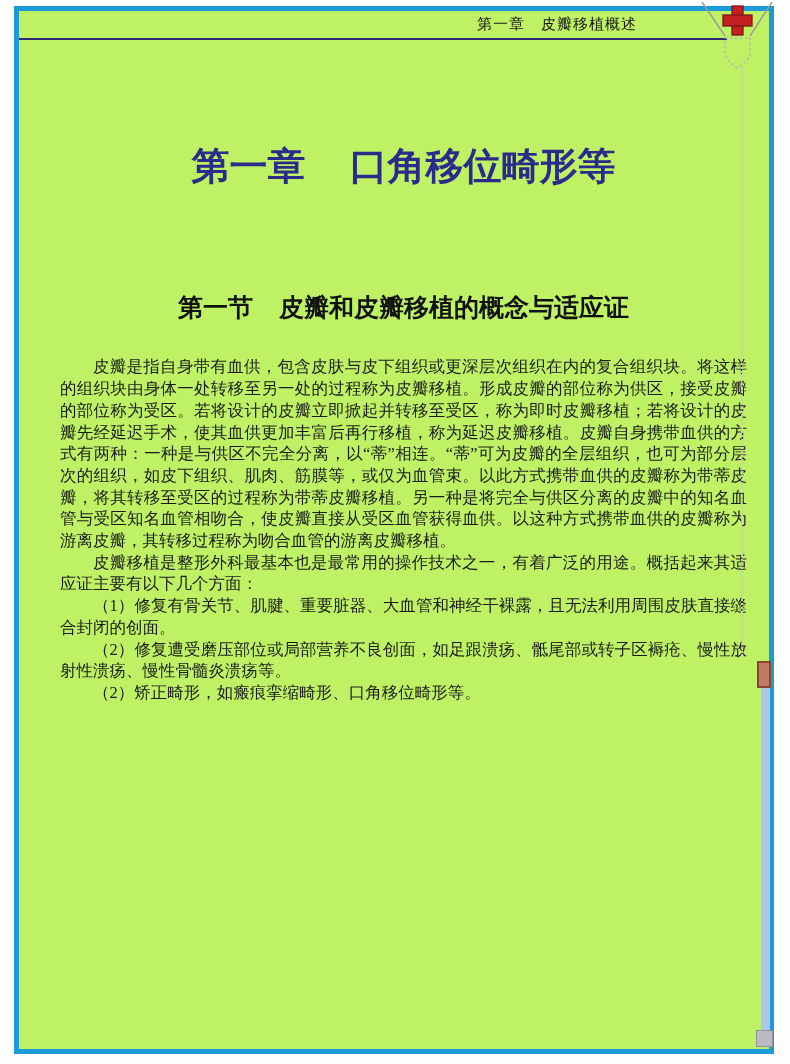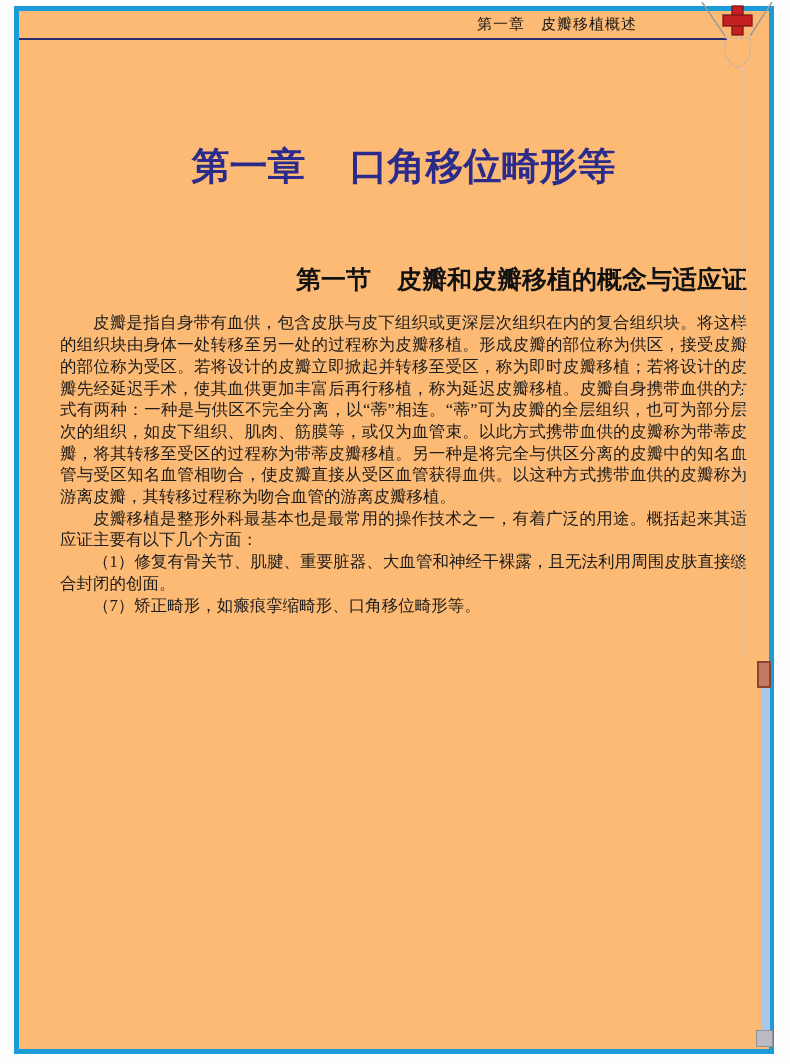--- a/index.html
+++ b/index.html
@@ -8,21 +8,21 @@
     width:790px;height:1064px;
     background:#fefefe;
     overflow:hidden;
     font-family:"Liberation Serif","DejaVu Serif",serif;
     color:#1b1b1b;
   }
   .frame{
     position:absolute;
     left:14px;top:6px;right:16px;bottom:10px;
     border:5px solid #1b9cd8;
-    background:#fdba74;
+    background:#bef264;
     box-sizing:border-box;
   }
   .running-header{
     height:27px;
     display:flex;
     align-items:center;
     justify-content:flex-end;
     padding-right:132px;
     font-size:15px;
     letter-spacing:1px;
@@ -40,31 +40,31 @@
     margin:102px 0 0 0;
     text-align:center;
     font-size:38px;
     font-weight:bold;
     color:#2b2b8c;
     line-height:1.3;
     font-family:"Liberation Serif","DejaVu Serif",serif;
   }
   h1 .title-gap{display:inline-block;width:44px;}
   h2.section-title{
-    margin:72px 0 0 0;
-    text-align:right;
+    margin:100px 0 0 0;
+    text-align:center;
     font-size:25px;
     font-weight:bold;
     color:#111;
     line-height:33px;
     font-family:"Liberation Sans","DejaVu Sans",sans-serif;
   }
   h2.section-title.second{margin-top:26px;}
   h2 .title-gap{display:inline-block;width:26px;}
-  .body-block{margin-top:16px;}
+  .body-block{margin-top:32px;}
   .body-block p{
     margin:0;
     font-size:16.5px;
     line-height:21.7px;
     text-align:justify;
     text-indent:2em;
     color:#1b1b1b;
   }
   
   .emblem{
@@ -117,21 +117,22 @@
       </h1>
 
       <h2 class="section-title">
         <span>第一节</span><span class="title-gap"></span><span>皮瓣和皮瓣移植的概念与适应证</span>
       </h2>
 
       <div class="body-block">
         <p>皮瓣是指自身带有血供，包含皮肤与皮下组织或更深层次组织在内的复合组织块。将这样的组织块由身体一处转移至另一处的过程称为皮瓣移植。形成皮瓣的部位称为供区，接受皮瓣的部位称为受区。若将设计的皮瓣立即掀起并转移至受区，称为即时皮瓣移植；若将设计的皮瓣先经延迟手术，使其血供更加丰富后再行移植，称为延迟皮瓣移植。皮瓣自身携带血供的方式有两种：一种是与供区不完全分离，以“蒂”相连。“蒂”可为皮瓣的全层组织，也可为部分层次的组织，如皮下组织、肌肉、筋膜等，或仅为血管束。以此方式携带血供的皮瓣称为带蒂皮瓣，将其转移至受区的过程称为带蒂皮瓣移植。另一种是将完全与供区分离的皮瓣中的知名血管与受区知名血管相吻合，使皮瓣直接从受区血管获得血供。以这种方式携带血供的皮瓣称为游离皮瓣，其转移过程称为吻合血管的游离皮瓣移植。</p>
         <p>皮瓣移植是整形外科最基本也是最常用的操作技术之一，有着广泛的用途。概括起来其适应证主要有以下几个方面：</p>
         <p>（1）修复有骨关节、肌腱、重要脏器、大血管和神经干裸露，且无法利用周围皮肤直接缝合封闭的创面。</p>
-        <p>（7）矫正畸形，如瘢痕挛缩畸形、口角移位畸形等。</p>
+        <p>（2）修复遭受磨压部位或局部营养不良创面，如足跟溃疡、骶尾部或转子区褥疮、慢性放射性溃疡、慢性骨髓炎溃疡等。</p>
+        <p>（2）矫正畸形，如瘢痕挛缩畸形、口角移位畸形等。</p>
       </div>
 
 
     </div>
   </div>
 
   <svg class="emblem" viewBox="0 0 78 68" xmlns="http://www.w3.org/2000/svg">
     <path d="M4,0 L27,34" stroke="#9a9a9a" stroke-width="1.4" fill="none"></path>
     <path d="M74,0 L52,34" stroke="#9a9a9a" stroke-width="1.4" fill="none"></path>
     <g>

